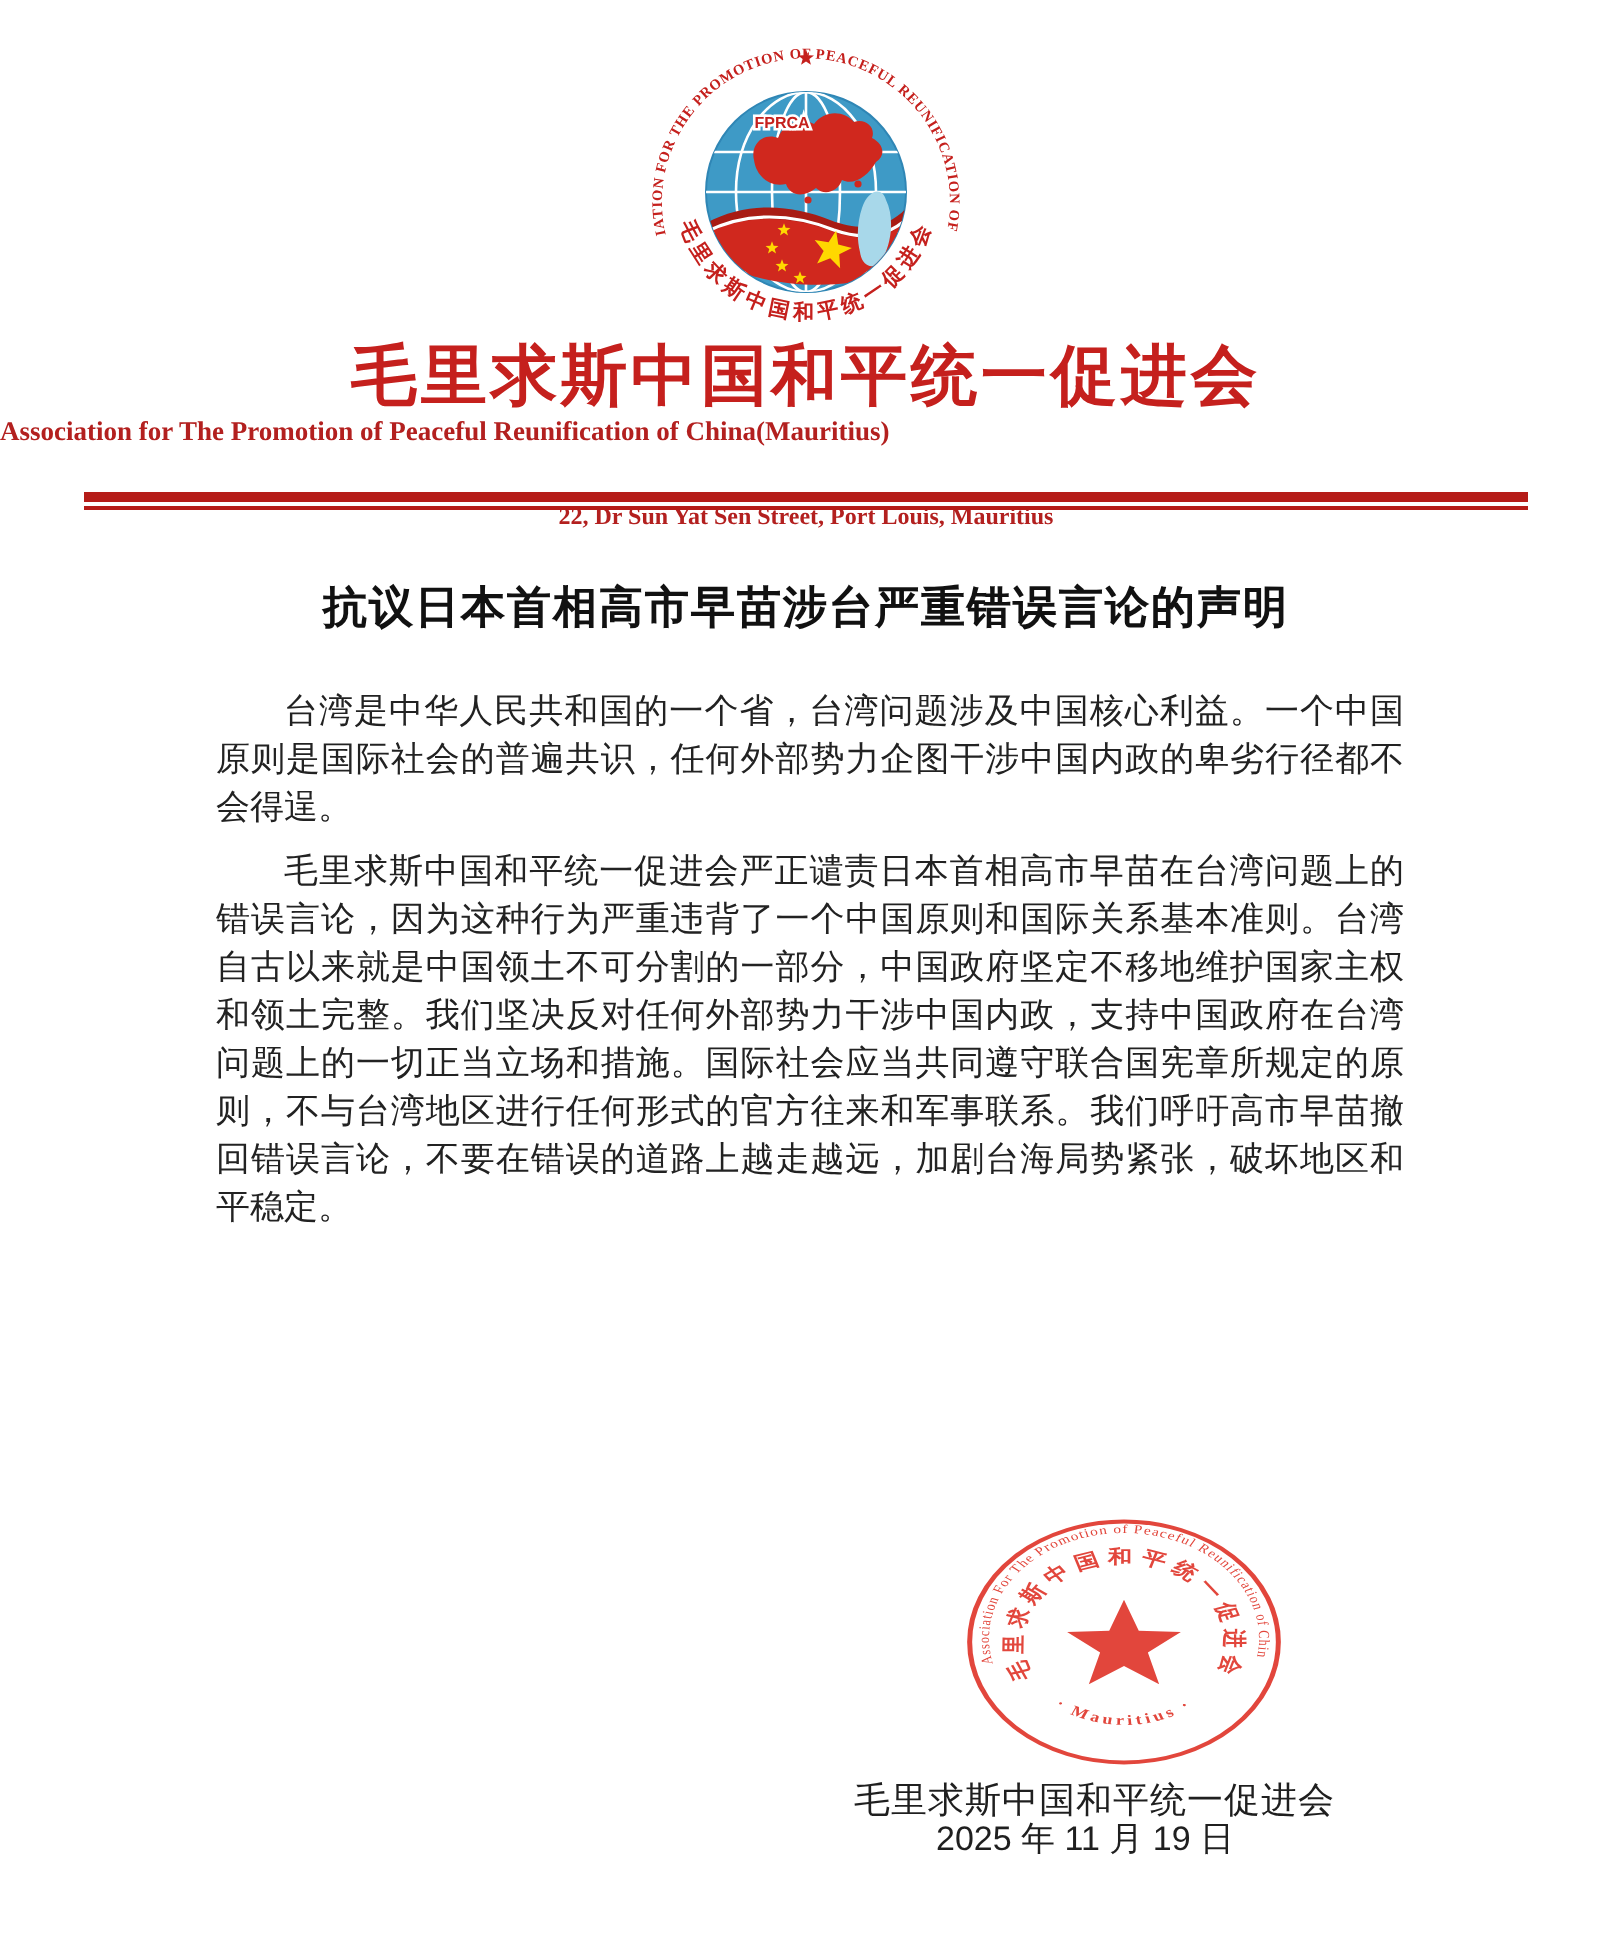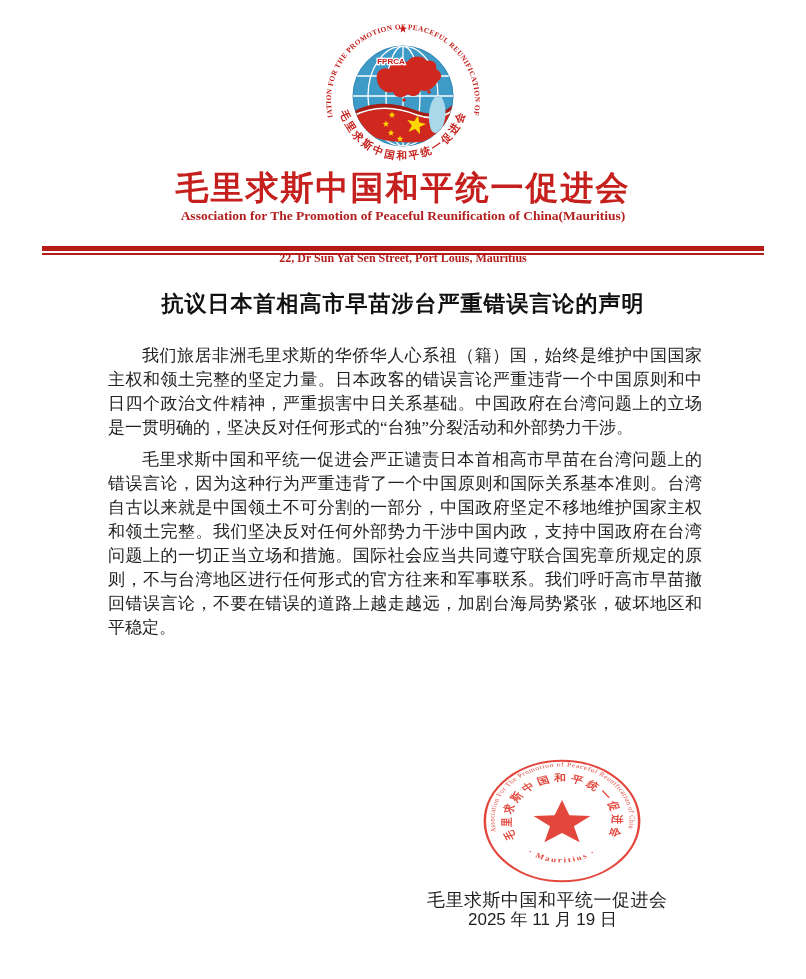--- a/index.html
+++ b/index.html
@@ -8,21 +8,21 @@
     background:#ffffff; overflow:hidden;
     font-family:"Liberation Serif","DejaVu Serif",serif; color:#1f1f1f;
   }
   .logo { position:absolute; top:18px; left:50%; transform:translateX(-50%); }
   .org-zh {
     position:absolute; top:166px; left:0; width:100%; text-align:center;
     font-size:33px; font-weight:bold; letter-spacing:2px; color:#c5201d;
     font-family:"Liberation Sans","DejaVu Sans",sans-serif;
   }
   .org-en {
-    position:absolute; top:208px; left:0; width:100%; text-align:center;
+    position:absolute; top:208px; left:0; width:100%; 
     font-size:13.5px; font-weight:bold; color:#b3201f;
   }
   .org-addr {
     position:absolute; top:227px; left:0; width:100%; text-align:center;
     font-size:12px; font-weight:bold; color:#b3201f;margin-top:24px;
   }
   .rule { position:absolute; top:246px; left:42px; width:722px; }
   .rule-thick { height:5px; background:#b51c18; }
   .rule-thin  { height:1.5px; background:#b51c18; margin-top:2px; }
   .doc-title {
@@ -119,21 +119,21 @@
   <div class="org-addr">22, Dr Sun Yat Sen Street, Port Louis, Mauritius</div>
 
   <div class="rule">
     <div class="rule-thick"></div>
     <div class="rule-thin"></div>
   </div>
 
   <h1 class="doc-title">抗议日本首相高市早苗涉台严重错误言论的声明</h1>
 
   <div class="body-text">
-    <p>我们旅居非洲毛里求斯的华侨华人心系祖（籍）国，始终是维护中国国家主权和领土完整的坚定力量。日本政客的错误言论严重违背一个中国原则和中日四个政治文件精神，严重损害中日关系基础。中国政府在台湾问题上的立场是一贯明确的，坚决反对任何形式的“台独”分裂活动和外部势力干涉。</p>
+    <p>台湾是中华人民共和国的一个省，台湾问题涉及中国核心利益。一个中国原则是国际社会的普遍共识，任何外部势力企图干涉中国内政的卑劣行径都不会得逞。</p>
     <p>毛里求斯中国和平统一促进会严正谴责日本首相高市早苗在台湾问题上的错误言论，因为这种行为严重违背了一个中国原则和国际关系基本准则。台湾自古以来就是中国领土不可分割的一部分，中国政府坚定不移地维护国家主权和领土完整。我们坚决反对任何外部势力干涉中国内政，支持中国政府在台湾问题上的一切正当立场和措施。国际社会应当共同遵守联合国宪章所规定的原则，不与台湾地区进行任何形式的官方往来和军事联系。我们呼吁高市早苗撤回错误言论，不要在错误的道路上越走越远，加剧台海局势紧张，破坏地区和平稳定。</p>
   </div>
 
   <svg class="seal" width="164" height="128" viewBox="0 0 170 170" preserveAspectRatio="none" xmlns="http://www.w3.org/2000/svg">
     <defs>
       <path id="sealArcOuter" d="M 16.5,97 A 70 70 0 1 1 153.5,97" fill="none"></path>
       <path id="sealArcInner" d="M 45,120 A 53 53 0 1 1 125,120" fill="none"></path>
       <path id="sealArcBottom" d="M 30,98 A 57 57 0 0 0 140,98" fill="none"></path>
       <polygon id="sealStar" points="0,-10 2.47,-3.4 9.51,-3.09 3.99,1.3 5.88,8.09 0,4.2 -5.88,8.09 -3.99,1.3 -9.51,-3.09 -2.47,-3.4"></polygon>
     </defs>

